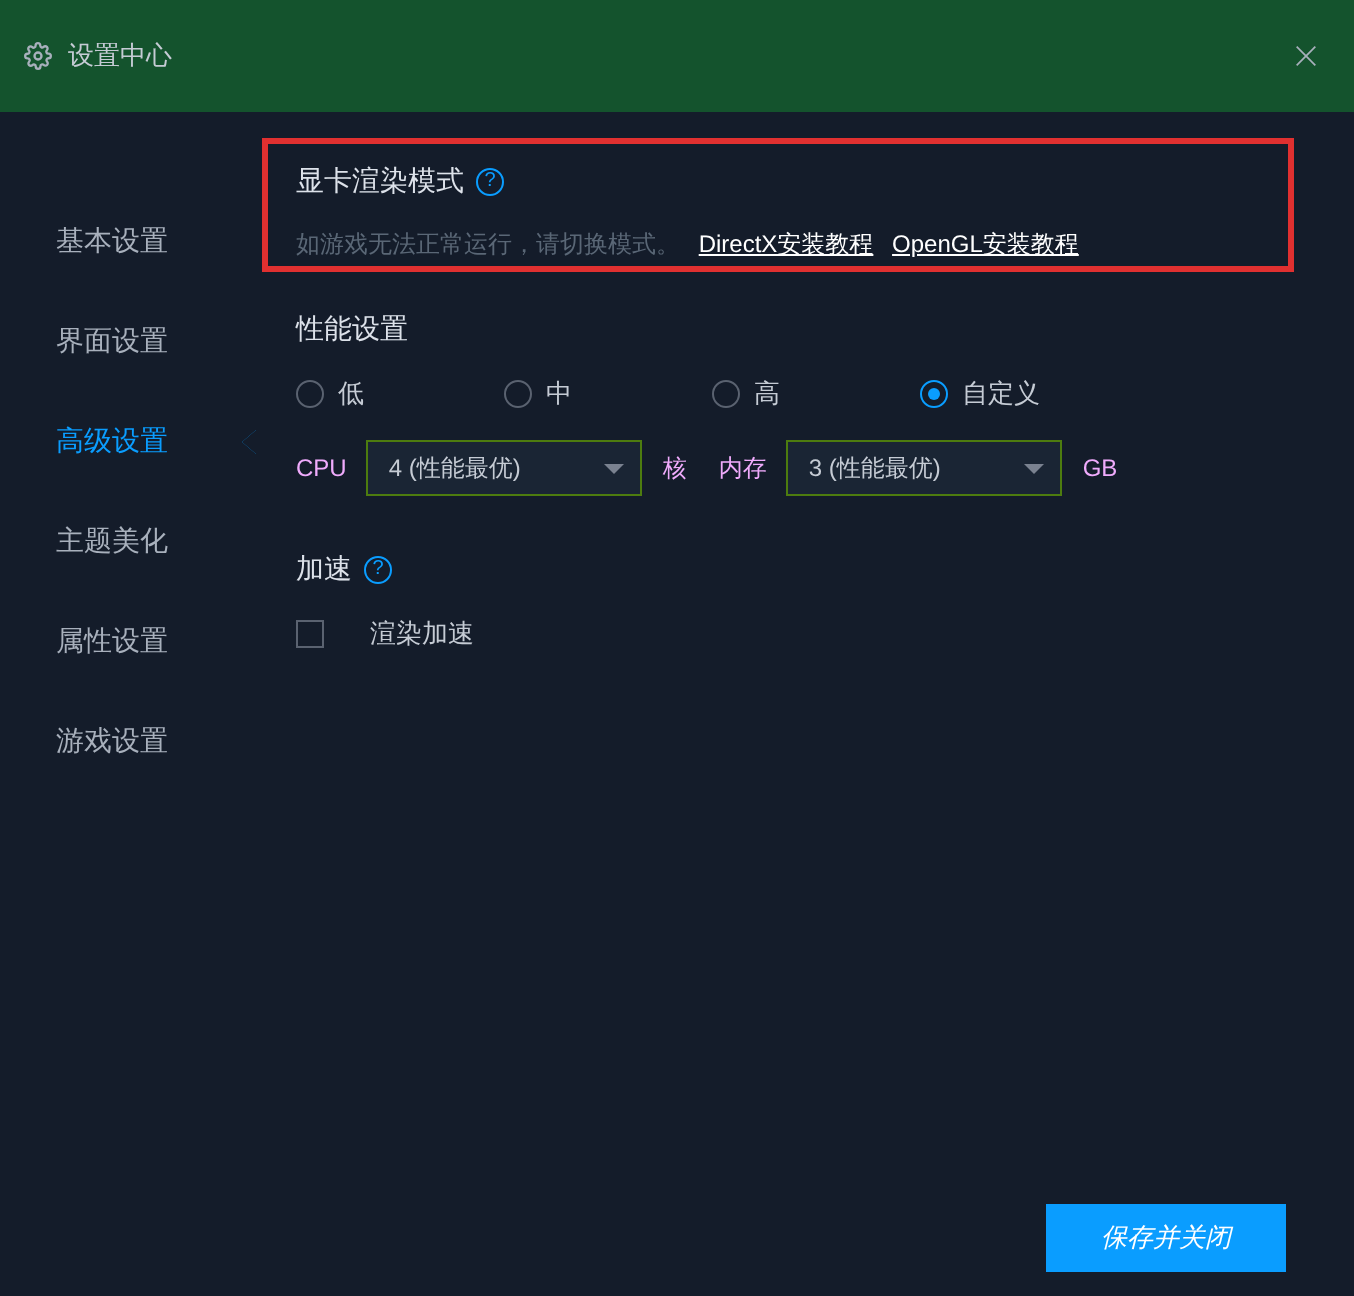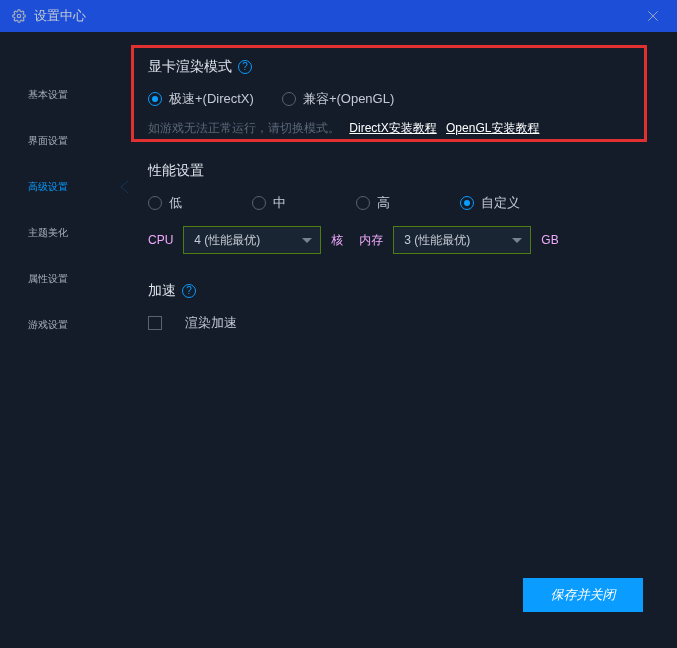--- a/index.html
+++ b/index.html
@@ -10,22 +10,22 @@
     }
     body {
       width: 677px;
       height: 648px;
       background: #141c2a;
       color: #a8b0bc;
       font-size: 13px;
       overflow: hidden;
     }
     .titlebar {
-      height: 32px;
-      background: #1d4ed8;
+      height: 56px;
+      background: #14532d;
       display: flex;
       align-items: center;
       padding: 0 12px;
       justify-content: space-between;
     }
     .titlebar-left {
       display: flex;
       align-items: center;
       gap: 8px;
     }
@@ -53,21 +53,21 @@
       display: flex;
       height: calc(100% - 40px);
     }
     .sidebar {
       width: 128px;
       padding-top: 40px;
       flex-shrink: 0;
     }
     .sidebar-item {
       padding: 16px 0 16px 28px;
-      font-size: 10px;
+      font-size: 14px;
       color: #a8b0bc;
       cursor: pointer;
       position: relative;
     }
     .sidebar-item.active {
       color: #0a9dff;
     }
     .sidebar-item.active::after {
       content: "";
       position: absolute;
@@ -271,30 +271,20 @@
     <div class="sidebar-item"><span>游戏设置</span></div>
   </div>
 
   <div class="main">
 
     <div class="section highlighted">
       <div class="section-title">
         <span>显卡渲染模式</span>
         <span class="help-icon">?</span>
       </div>
-      <div class="radio-row">
-        <div class="radio-item">
-          <span class="radio-circle checked"></span>
-          <span class="radio-label">极速+(DirectX)</span>
-        </div>
-        <div class="radio-item">
-          <span class="radio-circle"></span>
-          <span class="radio-label">兼容+(OpenGL)</span>
-        </div>
-      </div>
       <div class="hint-text">
         <span>如游戏无法正常运行，请切换模式。</span>
         <span class="link">DirectX安装教程</span>
         <span class="link">OpenGL安装教程</span>
       </div>
     </div>
 
     <div class="section">
       <div class="section-title">
         <span>性能设置</span>

